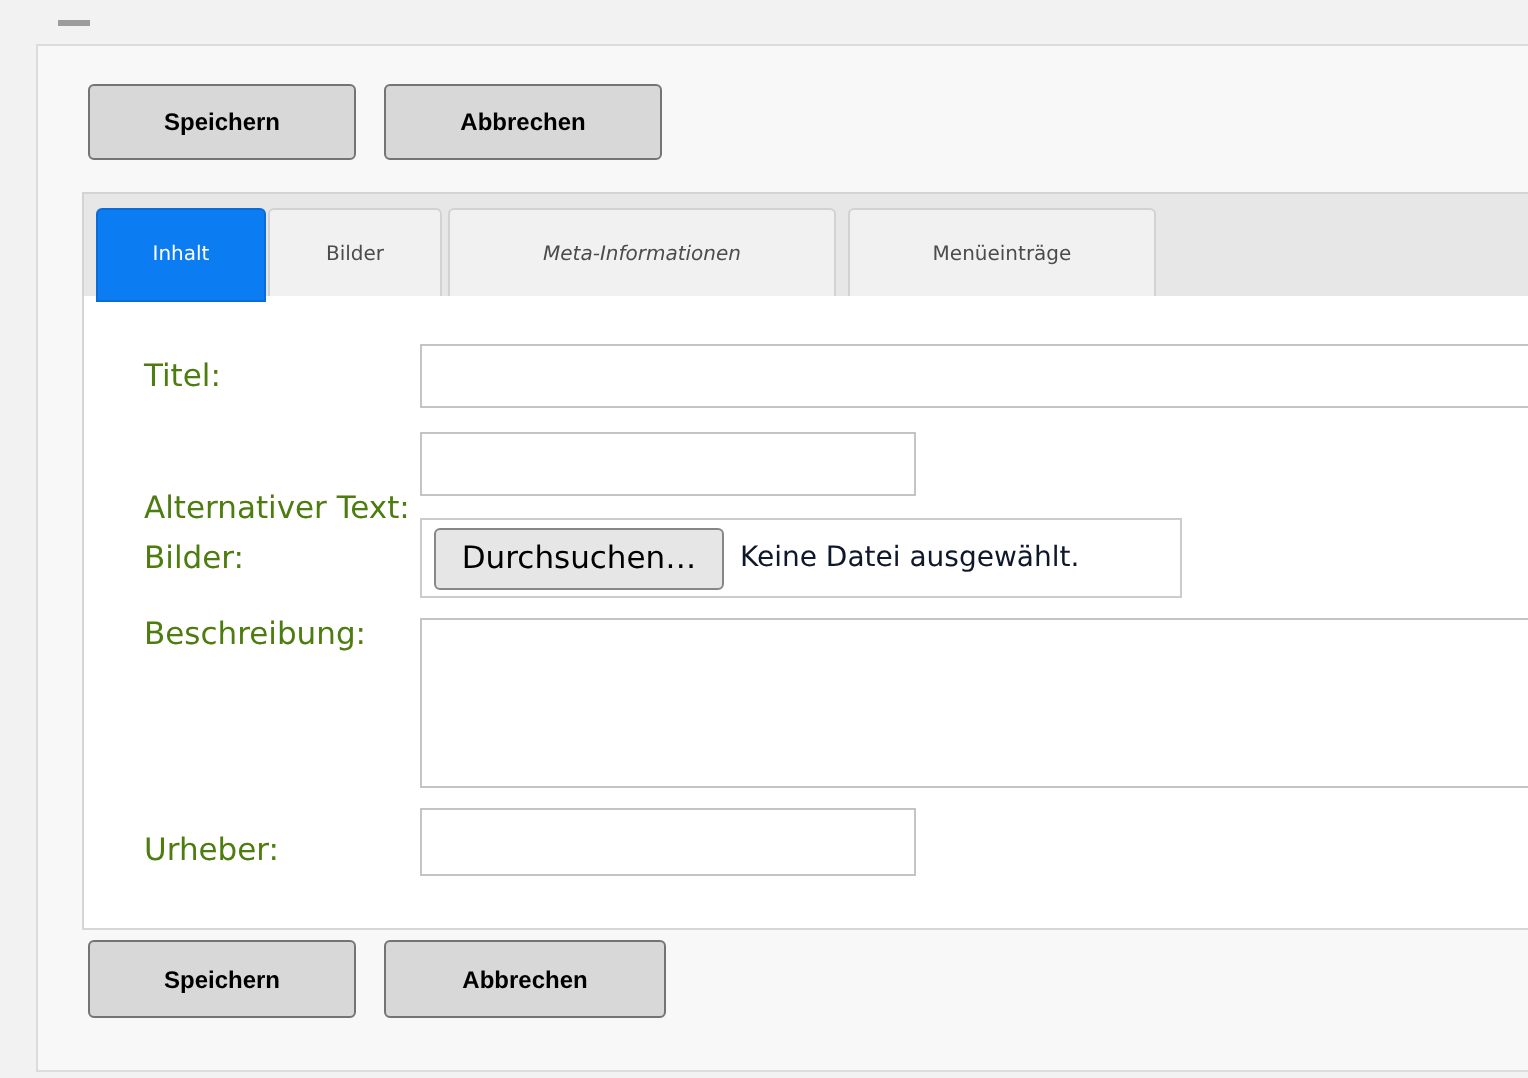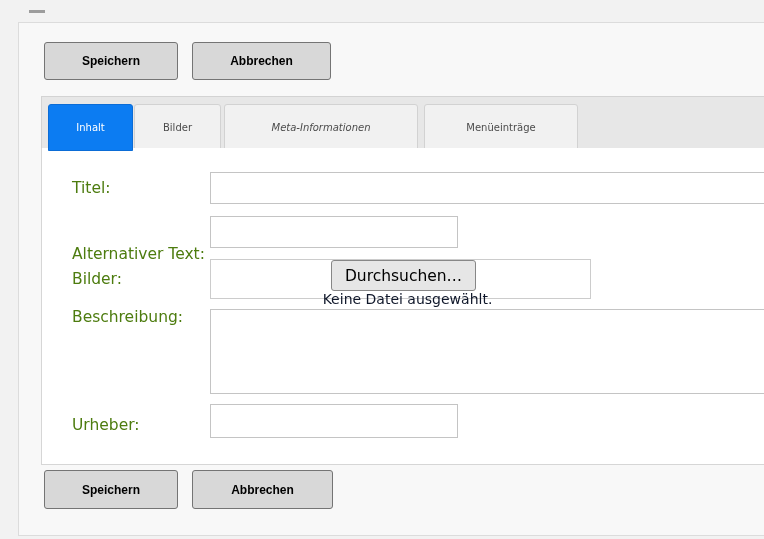--- a/index.html
+++ b/index.html
@@ -102,21 +102,20 @@
   .inp-urheber { top: 256px; width: 248px; height: 34px; }
 
   .file-widget {
     position: absolute; left: 168px; top: 111px; width: 381px; height: 40px;
     background: #fff;
     border: 1px solid #cccccc;
     display: flex; align-items: center;
     padding-left: 6px;
     box-sizing: border-box;
     cursor: pointer;
-    flex-direction: column;
   }
   .file-browse-btn {
     display: flex; align-items: center; justify-content: center;
     width: 143px; height: 29px;
     background: #e6e6e6;
     border: 1px solid #878787;
     border-radius: 3px;
     font-size: 15.5px; color: #000;
     flex: none;
   }

